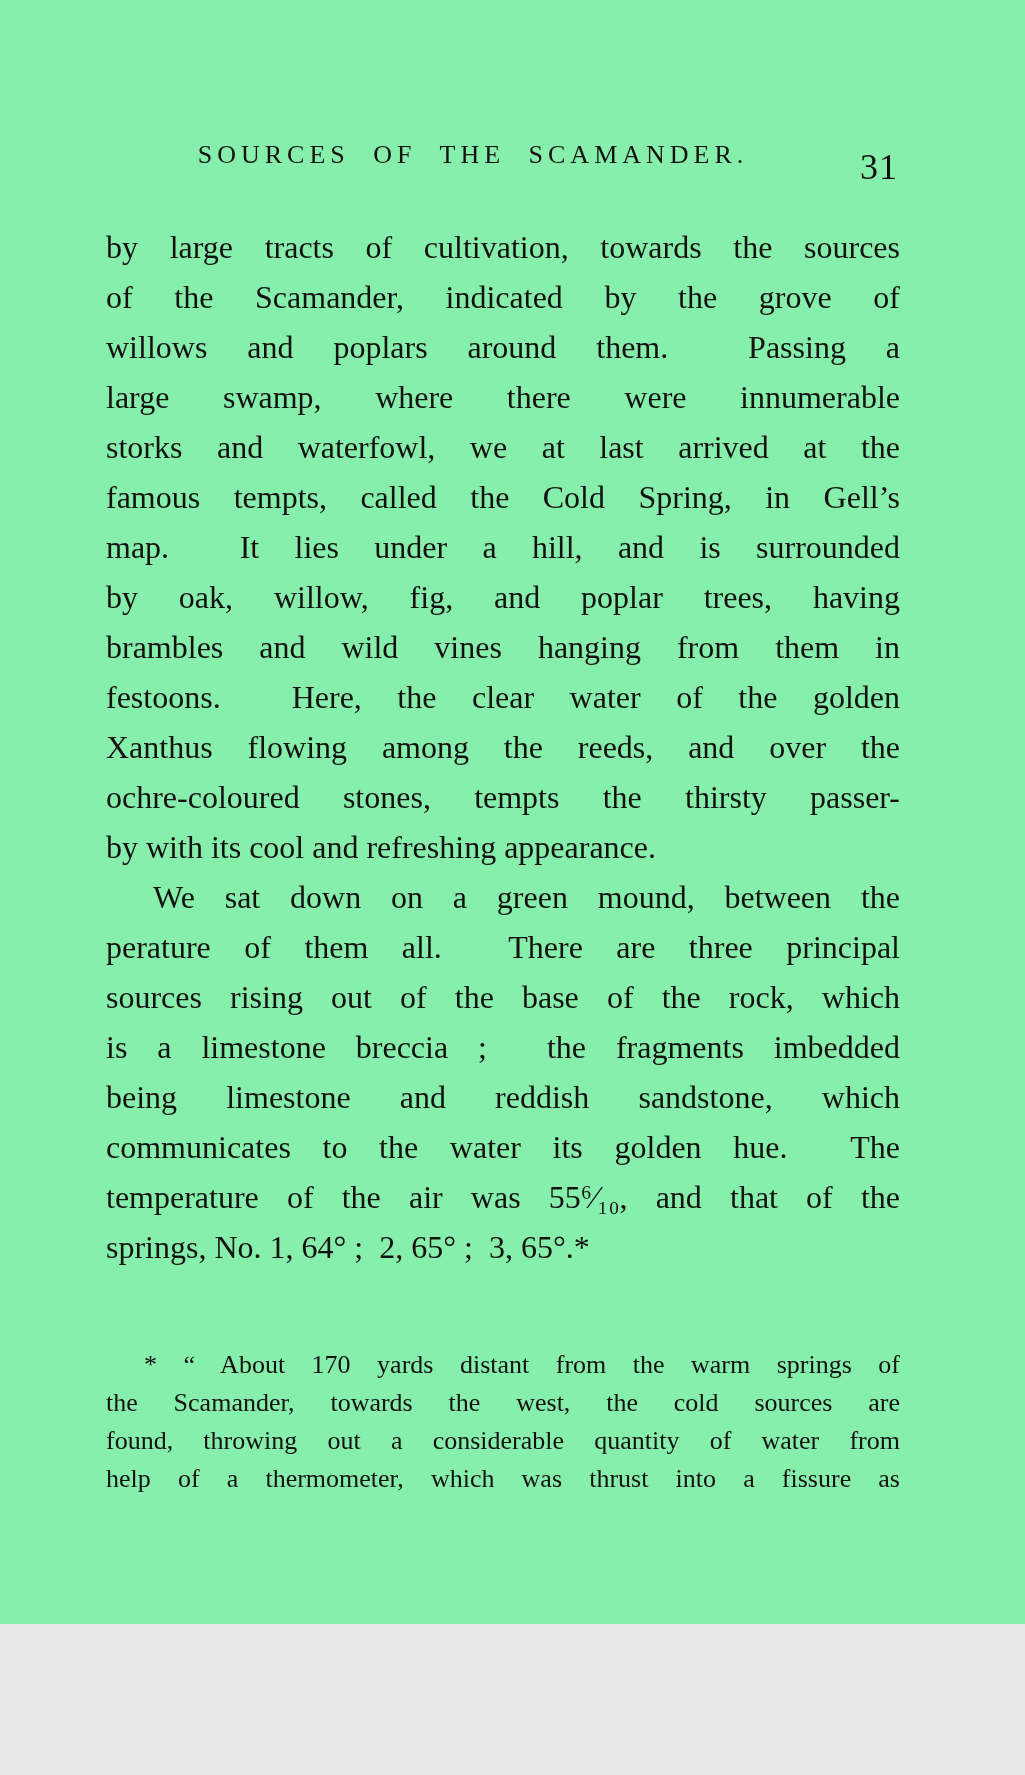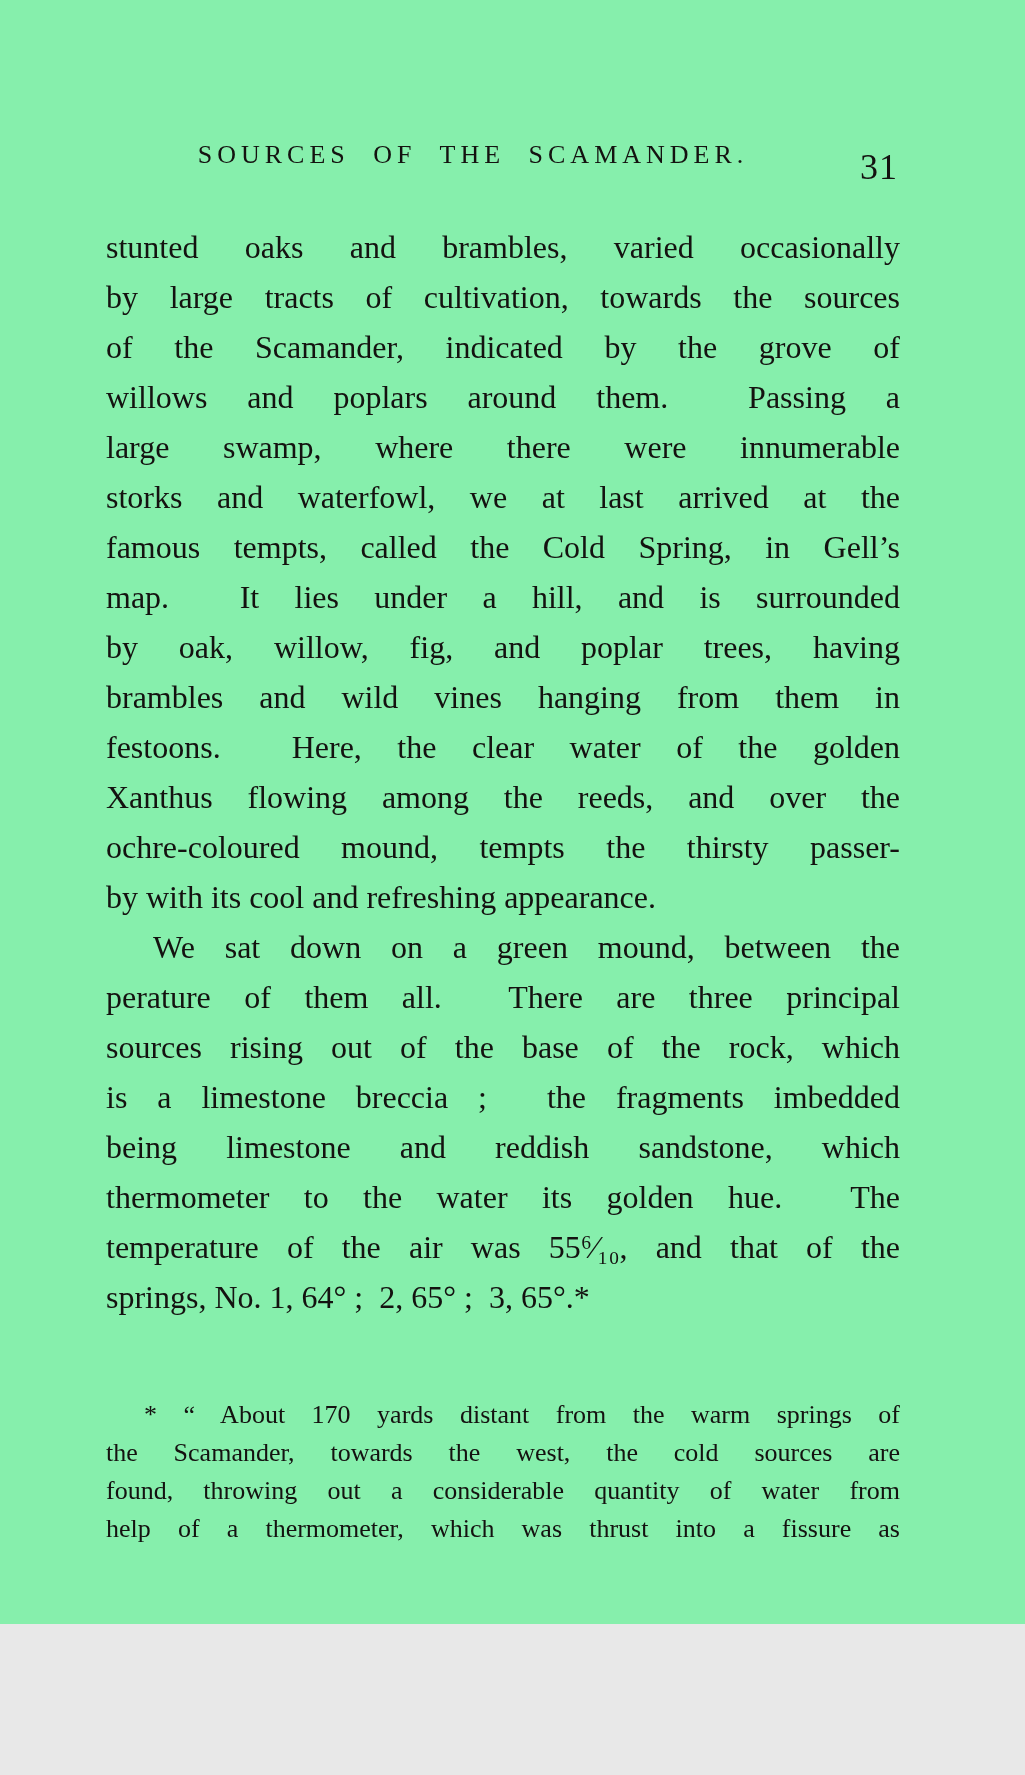--- a/index.html
+++ b/index.html
@@ -62,42 +62,41 @@
 <div class="page">
   <div class="column">
 
     <div class="header">
       <span class="header-title">SOURCES OF THE SCAMANDER.</span>
       <span class="page-number">31</span>
     </div>
 
     <div class="body-text">
         <div>
-          <div class="line">stunted oaks and brambles, varied occasionally</div>
           <div class="line">by large tracts of cultivation, towards the sources</div>
           <div class="line">of the Scamander, indicated by the grove of</div>
           <div class="line">willows and poplars around them.  Passing a</div>
           <div class="line">large swamp, where there were innumerable</div>
           <div class="line">storks and waterfowl, we at last arrived at the</div>
           <div class="line">famous tempts, called the Cold Spring, in Gell’s</div>
           <div class="line">map.  It lies under a hill, and is surrounded</div>
           <div class="line">by oak, willow, fig, and poplar trees, having</div>
           <div class="line">brambles and wild vines hanging from them in</div>
           <div class="line">festoons.  Here, the clear water of the golden</div>
           <div class="line">Xanthus flowing among the reeds, and over the</div>
-          <div class="line">ochre-coloured mound, tempts the thirsty passer-</div>
+          <div class="line">ochre-coloured stones, tempts the thirsty passer-</div>
           <div class="line para-end">by with its cool and refreshing appearance.</div>
         </div>
         <div>
           <div class="line indent">We sat down on a green mound, between the</div>
           <div class="line">perature of them all.  There are three principal</div>
           <div class="line">sources rising out of the base of the rock, which</div>
           <div class="line">is a limestone breccia ;  the fragments imbedded</div>
           <div class="line">being limestone and reddish sandstone, which</div>
-          <div class="line">thermometer to the water its golden hue.  The</div>
+          <div class="line">communicates to the water its golden hue.  The</div>
           <div class="line">temperature of the air was 55⁶⁄₁₀, and that of the</div>
           <div class="line para-end">springs, No. 1, 64° ;  2, 65° ;  3, 65°.*</div>
         </div>
       </div>
 
     <div class="footnote">
         <div class="line indent">* “ About 170 yards distant from the warm springs of</div>
         <div class="line">the Scamander, towards the west, the cold sources are</div>
         <div class="line">found, throwing out a considerable quantity of water from</div>
         <div class="line">help of a thermometer, which was thrust into a fissure as</div>

